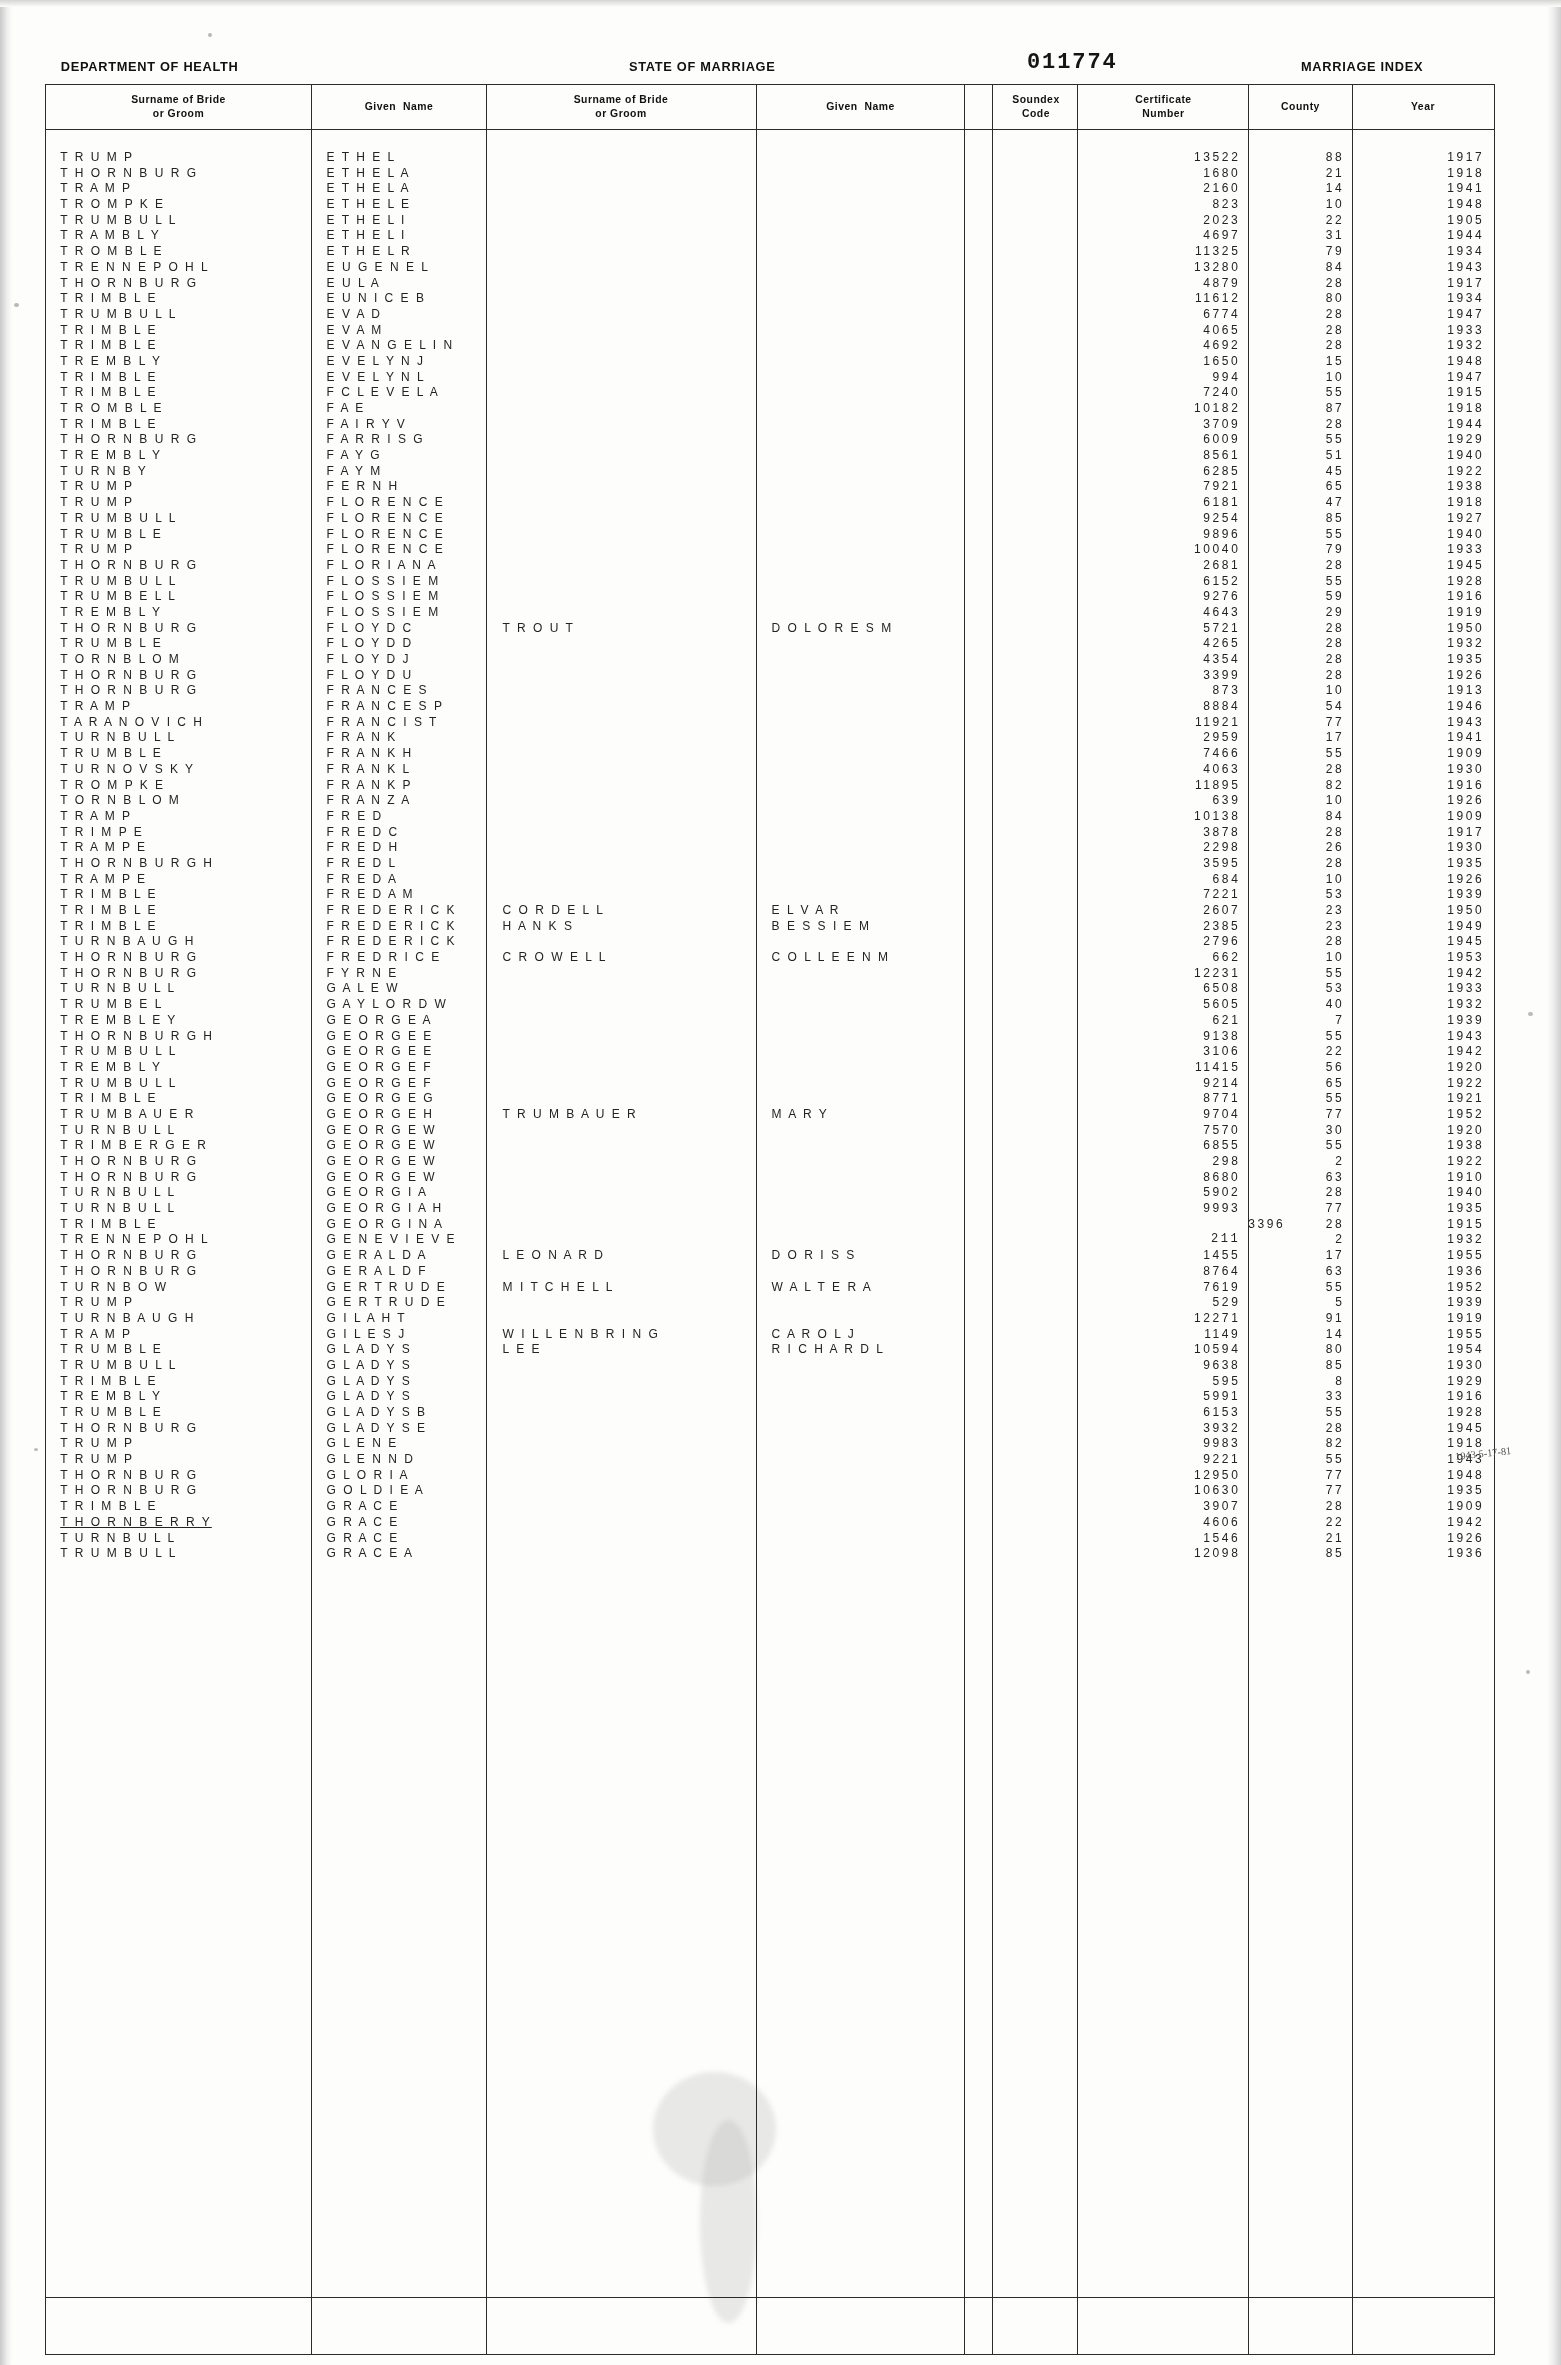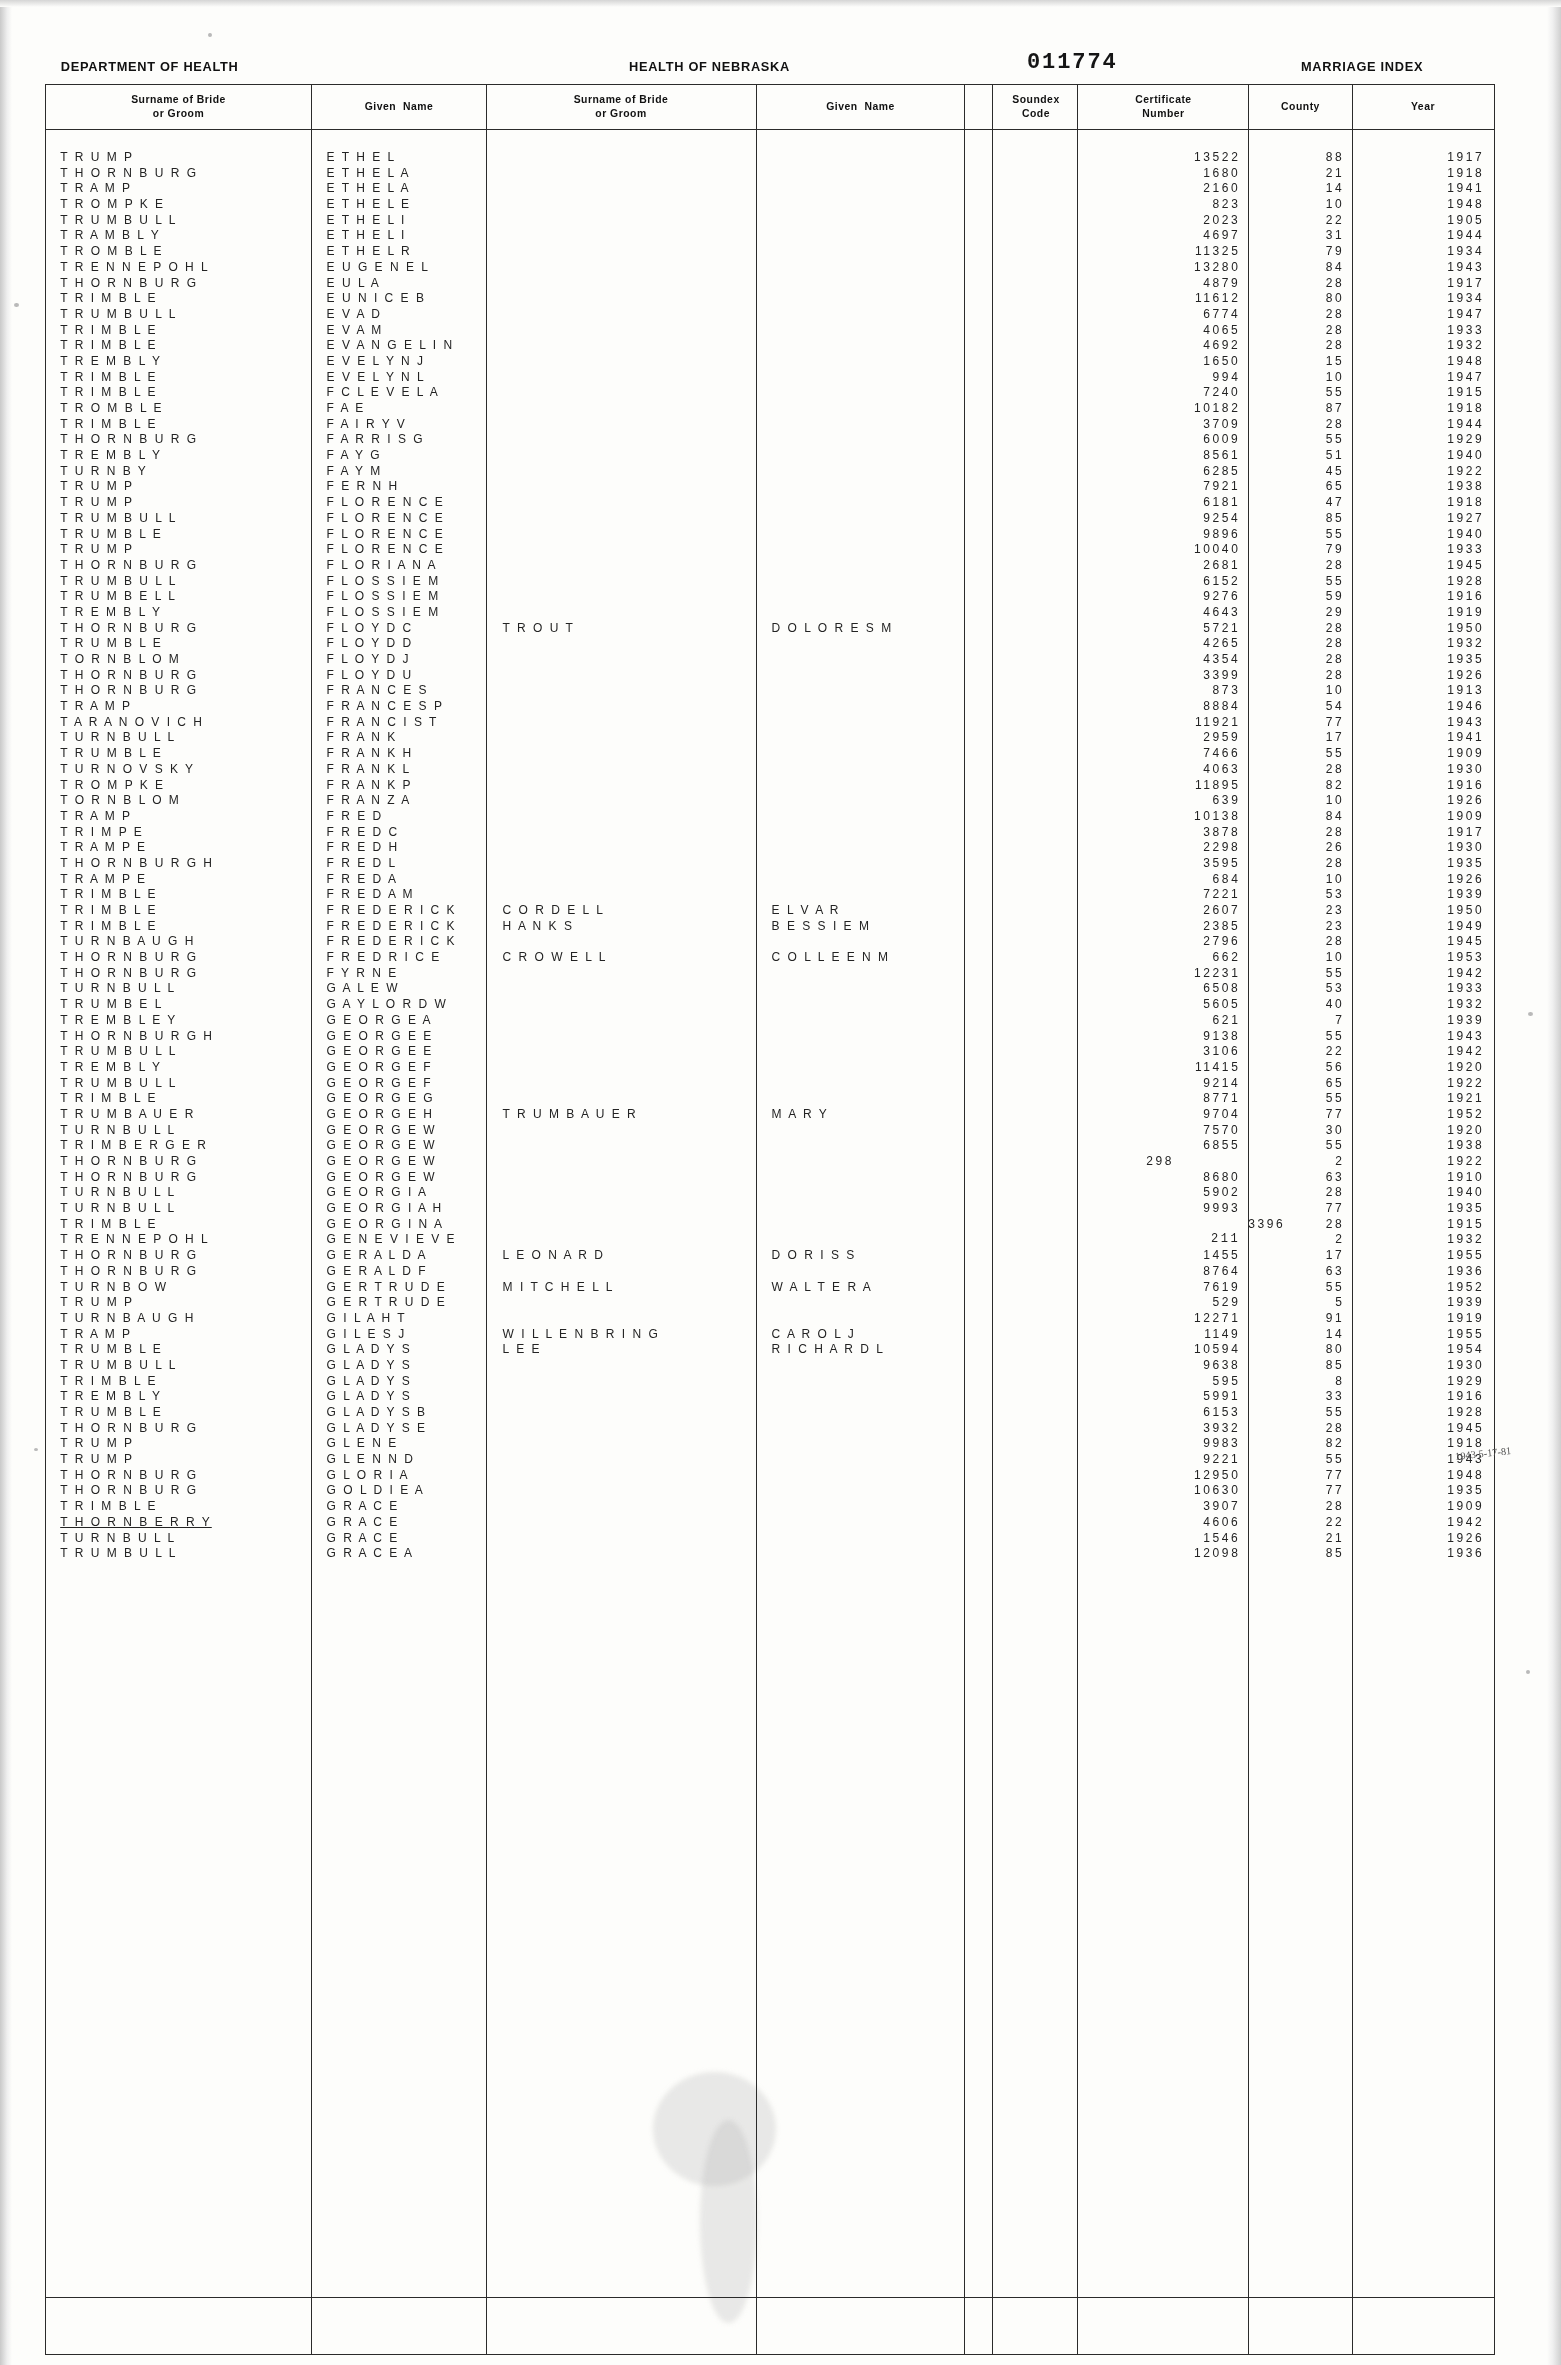--- a/index.html
+++ b/index.html
@@ -179,21 +179,21 @@
   <div class="smudge" style="left:653px; top:2072px; width:123px; height:114px;"></div>
   <div class="smudge" style="left:700px; top:2120px; width:57px; height:203px;"></div>
   <div class="speck" style="left:208px; top:33px; width:3.8px; height:3.8px;"></div>
   <div class="speck" style="left:14px; top:303px; width:4.7px; height:3.8px;"></div>
   <div class="speck" style="left:1528px; top:1012px; width:4.7px; height:3.8px;"></div>
   <div class="speck" style="left:1526px; top:1670px; width:4.3px; height:4.3px;"></div>
   <div class="speck" style="left:34px; top:1448px; width:4.3px; height:3.3px;"></div>
 
   <div class="header-row">
     <div class="hdr hdr-dept">DEPARTMENT OF HEALTH</div>
-    <div class="hdr hdr-state">HEALTH OF NEBRASKA</div>
+    <div class="hdr hdr-state">STATE OF MARRIAGE</div>
     <div class="hdr-number">011774</div>
     <div class="hdr hdr-index">MARRIAGE INDEX</div>
   </div>
 
   <div class="table-frame">
     <div class="headsep"></div>
     <div class="bottomsep"></div>
 
     <div class="colsep" style="left:265px;"></div>
     <div class="colsep" style="left:440px;"></div>
@@ -870,21 +870,21 @@
           <div class="cell num" style="left: 1034px; width: 167px;">6855</div>
           <div class="cell num" style="left: 1205px; width: 100px;">55</div>
           <div class="cell num" style="left: 1309px; width: 136px;">1938</div>
         </div>
         <div class="row">
           <div class="cell left" style="left: 6.6px; width: 255px;">T H O R N B U R G</div>
           <div class="cell left" style="left: 273px; width: 166px;">G E O R G E   W</div>
           <div class="cell left" style="left: 449px; width: 259px;"></div>
           <div class="cell left" style="left: 718px; width: 199px;"></div>
           <div class="cell left" style="left: 949px; width: 80px;"></div>
-          <div class="cell num" style="left: 1034px; width: 167px; text-align: center;">298</div>
+          <div class="cell num" style="left: 1034px; width: 167px;">298</div>
           <div class="cell num" style="left: 1205px; width: 100px;">2</div>
           <div class="cell num" style="left: 1309px; width: 136px;">1922</div>
         </div>
         <div class="row">
           <div class="cell left" style="left: 6.6px; width: 255px;">T H O R N B U R G</div>
           <div class="cell left" style="left: 273px; width: 166px;">G E O R G E   W</div>
           <div class="cell left" style="left: 449px; width: 259px;"></div>
           <div class="cell left" style="left: 718px; width: 199px;"></div>
           <div class="cell left" style="left: 949px; width: 80px;"></div>
           <div class="cell num" style="left: 1034px; width: 167px;">8680</div>

